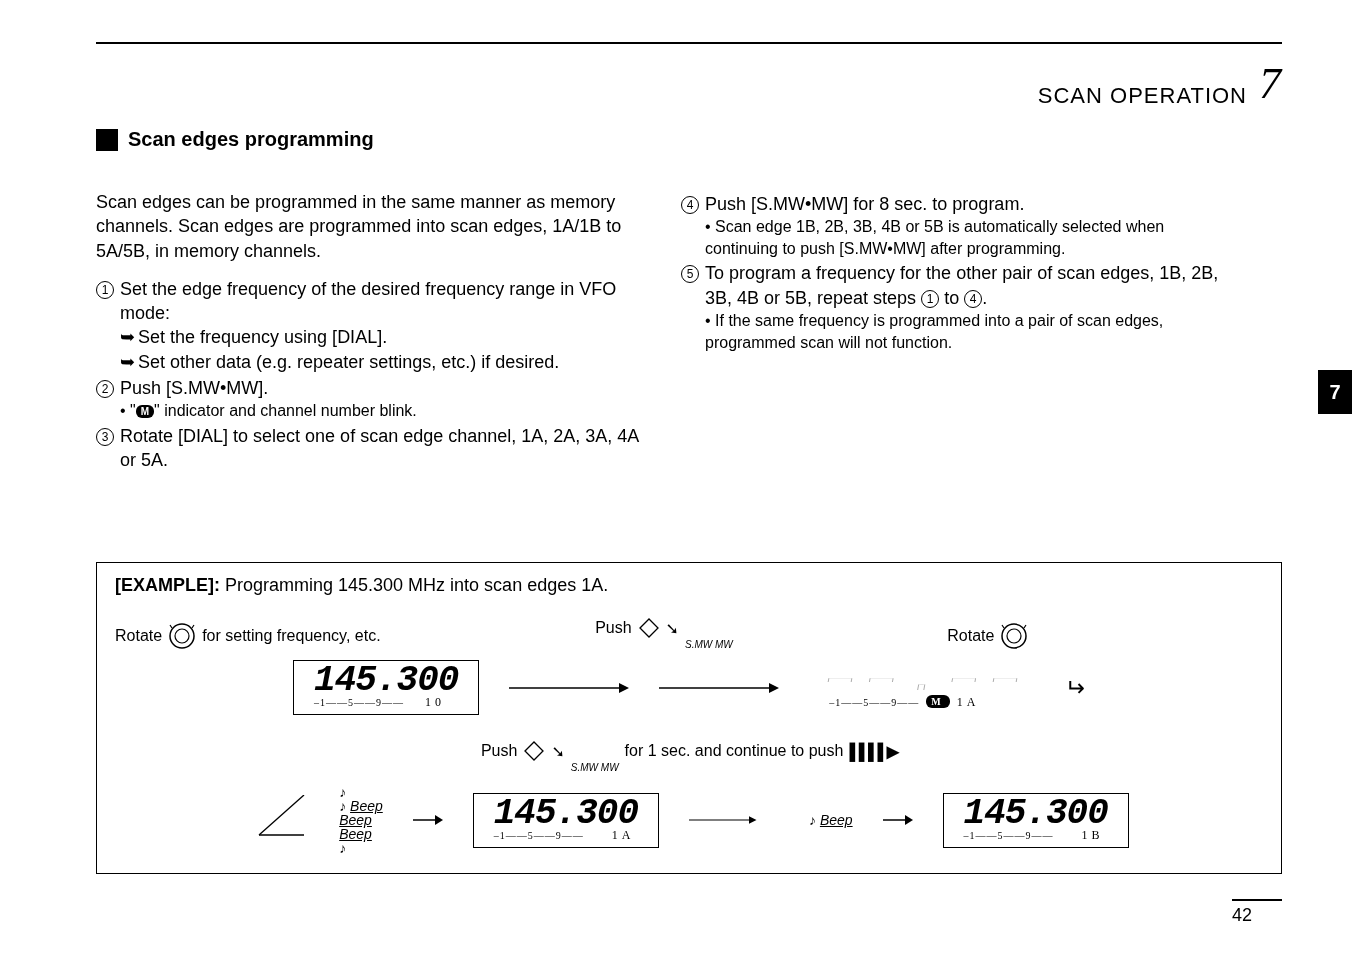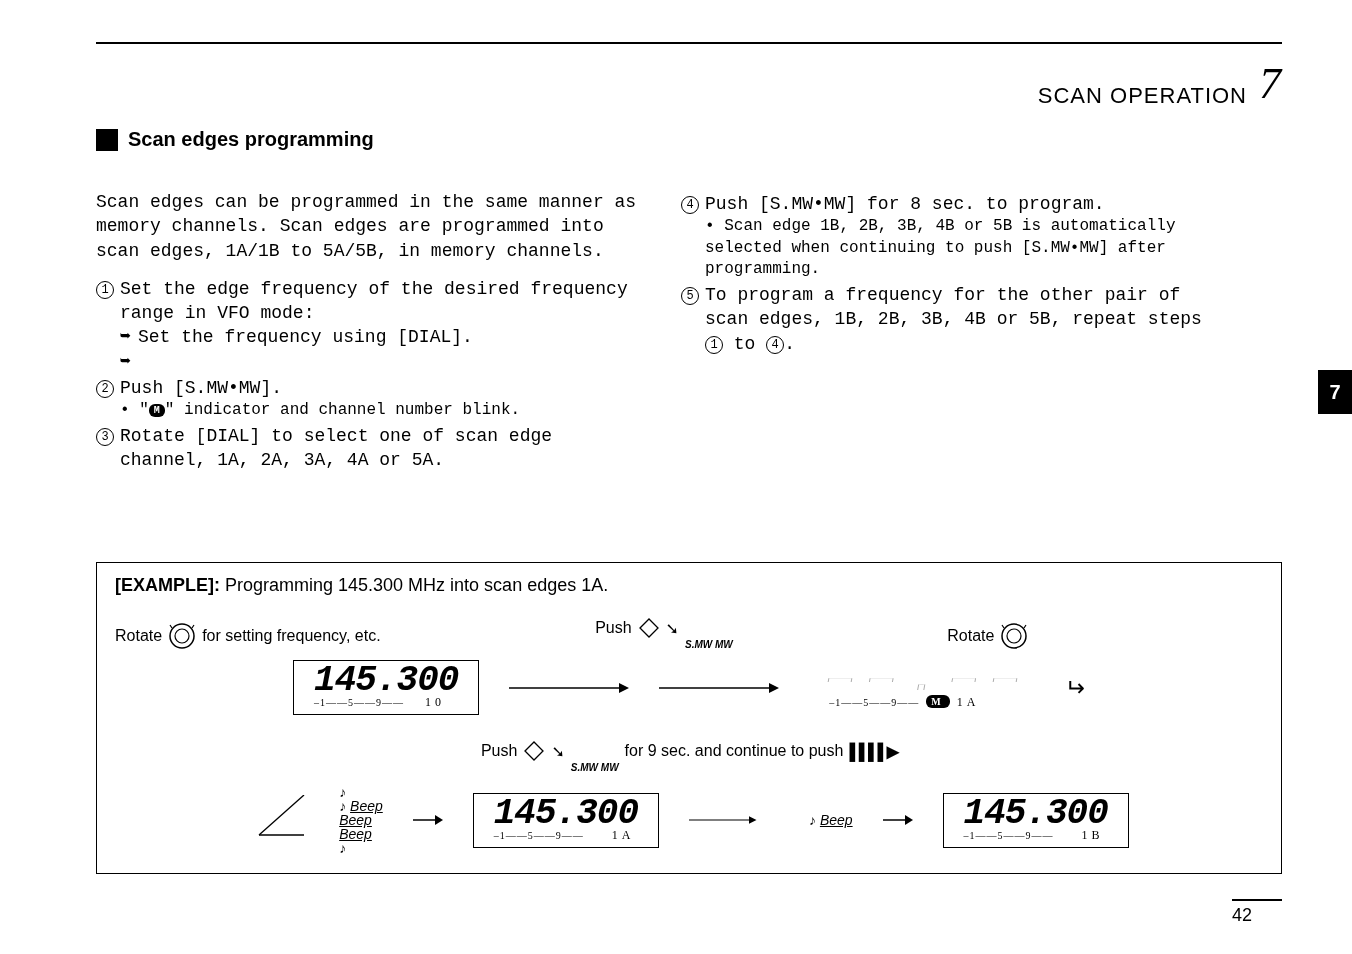--- a/index.html
+++ b/index.html
@@ -4,21 +4,21 @@
 <style>
   * { margin: 0; padding: 0; box-sizing: border-box; }
   html, body { width: 1352px; height: 954px; background: #fff; font-family: Arial, Helvetica, sans-serif; color: #000; }
   .page { position: relative; width: 1352px; height: 954px; padding: 50px 70px 30px 96px; }
   .top-rule { position: absolute; top: 42px; left: 96px; right: 70px; height: 2px; background: #000; }
   .header { position: absolute; top: 58px; right: 70px; font-size: 22px; letter-spacing: 1px; display: flex; align-items: flex-end; gap: 12px; }
   .chapter-num { font-size: 44px; font-style: italic; font-weight: 500; font-family: "Times New Roman", serif; }
   .section-title { position: absolute; top: 128px; left: 96px; font-size: 20px; font-weight: bold; display: flex; align-items: center; gap: 10px; }
   .black-square { width: 22px; height: 22px; background: #000; display: inline-block; }
   .columns { position: absolute; top: 190px; left: 96px; right: 70px; display: flex; gap: 40px; }
-  .col { width: 545px; font-size: 18px; line-height: 1.35; font-family: Liberation Mono, monospace; }
+  .col { width: 545px; font-size: 18px; line-height: 1.35; }
   .col p { margin-bottom: 14px; }
   .step { display: flex; align-items: flex-start; margin-top: 2px; }
   .step-num { flex: 0 0 24px; }
   .step-body { flex: 1; }
   .sub { margin-left: 24px; font-size: 16px; line-height: 1.35; }
   .sub-arrow { margin-left: 24px; display: flex; align-items: flex-start; }
   .sub-arrow .arw { flex: 0 0 18px; }
   .circ { display: inline-block; width: 18px; height: 18px; border: 1.4px solid #000; border-radius: 50%; font-size: 12px; text-align: center; line-height: 16px; vertical-align: 1px; }
   .m-ind { display: inline-block; background: #000; color: #fff; font-size: 10px; border-radius: 6px; padding: 0 5px; line-height: 13px; vertical-align: 1px; font-weight: bold; }
   .side-tab { position: absolute; right: 0; top: 370px; width: 34px; height: 44px; background: #000; color: #fff; font-size: 20px; font-weight: bold; display: flex; align-items: center; justify-content: center; }
@@ -30,21 +30,21 @@
   .btn-icon { width: 22px; height: 22px; }
   .lcd-row { display: flex; align-items: center; justify-content: center; gap: 30px; margin-top: 10px; }
   .lcd { border: 1.3px solid #000; padding: 4px 20px 4px 20px; display: inline-block; }
   .seg-big { font-family: "Courier New", monospace; font-weight: bold; font-size: 36px; letter-spacing: -1px; font-style: italic; line-height: 0.9; }
   .seg-row2 { font-family: Liberation Serif, serif; font-size: 12px; letter-spacing: 4px; margin-top: -2px; }
   .arrow-long { width: 120px; height: 16px; }
   .push-mid { text-align: center; font-size: 16px; margin-top: 14px; display: flex; align-items: center; justify-content: center; gap: 6px; }
   .lcd-row2 { display: flex; align-items: center; justify-content: center; gap: 30px; margin-top: 12px; }
   .beep-block { font-size: 14px; font-style: italic; line-height: 1.0; }
   .page-num { position: absolute; right: 70px; bottom: 28px; font-size: 18px; border-top: 2px solid #000; padding-top: 4px; width: 50px; text-align: left; }
-  .smw { font-size: 10px; font-weight: bold; font-style: italic; margin-top: 33px; }
+  .smw { font-size: 10px; font-weight: normal; font-style: italic; margin-top: 33px; }
   .blink-lcd .seg-big { position: relative; }
   .tick-marks { font-size: 10px; letter-spacing: 1px; }
   .down-right-arrow { display:inline-block; transform: scaleX(-1); font-size: 24px;}
   .bars { display:inline-block; letter-spacing:-2px; font-weight:bold; }
 </style>
 </head>
 <body>
 
 <div class="page">
   <div class="top-rule"></div>
@@ -71,20 +71,21 @@
       <div class="step">
         <span class="step-num"><span class="circ">1</span></span>
         <div class="step-body">Set the edge frequency of the desired frequency range in VFO mode:</div>
       </div>
       <div class="sub-arrow">
         <span class="arw">➥</span>
         <span>Set the frequency using [DIAL].</span>
       </div>
       <div class="sub-arrow">
         <span class="arw">➥</span>
+        <span>Set other data (e.g. repeater settings, etc.) if desired.</span>
       </div>
 
       <div class="step">
         <span class="step-num"><span class="circ">2</span></span>
         <div class="step-body">Push [S.MW•MW].</div>
       </div>
       <div class="sub">
         • "<span class="m-ind">M</span>" <span>indicator and channel number blink.</span>
       </div>
 
@@ -100,20 +101,21 @@
         <div class="step-body">Push [S.MW•MW] for 8 sec. to program.</div>
       </div>
       <div class="sub">• <span>Scan edge 1B, 2B, 3B, 4B or 5B is automatically selected when continuing to push [S.MW•MW] after programming.</span></div>
 
       <div class="step">
         <span class="step-num"><span class="circ">5</span></span>
         <div class="step-body">
           <span>To program a frequency for the other pair of scan edges, 1B, 2B, 3B, 4B or 5B, repeat steps </span><span class="circ">1</span><span> to </span><span class="circ">4</span><span>.</span>
         </div>
       </div>
+      <div class="sub">• <span>If the same frequency is programmed into a pair of scan edges, programmed scan will not function.</span></div>
     </div>
   </div>
 
   <div class="example-box">
     <div class="ex-title">
       <b><span>[EXAMPLE]:</span></b><span> Programming 145.300 MHz into scan edges 1A.</span>
     </div>
 
     <div class="ex-row1">
       <div class="ex-label">
@@ -164,21 +166,21 @@
       <span class="down-right-arrow">↵</span>
     </div>
 
     <div class="push-mid">
       <span>Push</span>
       <svg class="btn-icon" viewBox="0 0 22 22">
           <polygon points="2,11 11,2 20,11 11,20" fill="none" stroke="#000" stroke-width="1.3"></polygon>
         </svg>
       <span>➘</span>
         <span class="smw">S.MW MW</span>
-      <span> for 9 sec. and continue to push </span>
+      <span> for 1 sec. and continue to push </span>
       <span class="bars">▌▌▌▌▶</span>
     </div>
 
     <div class="lcd-row2">
       <svg width="60" height="50">
           <line x1="55" y1="0" x2="10" y2="40" stroke="#000" stroke-width="1.3"></line>
           <line x1="10" y1="40" x2="55" y2="40" stroke="#000" stroke-width="1.3"></line>
         </svg>
       <div class="beep-block">
         <div>♪</div>

